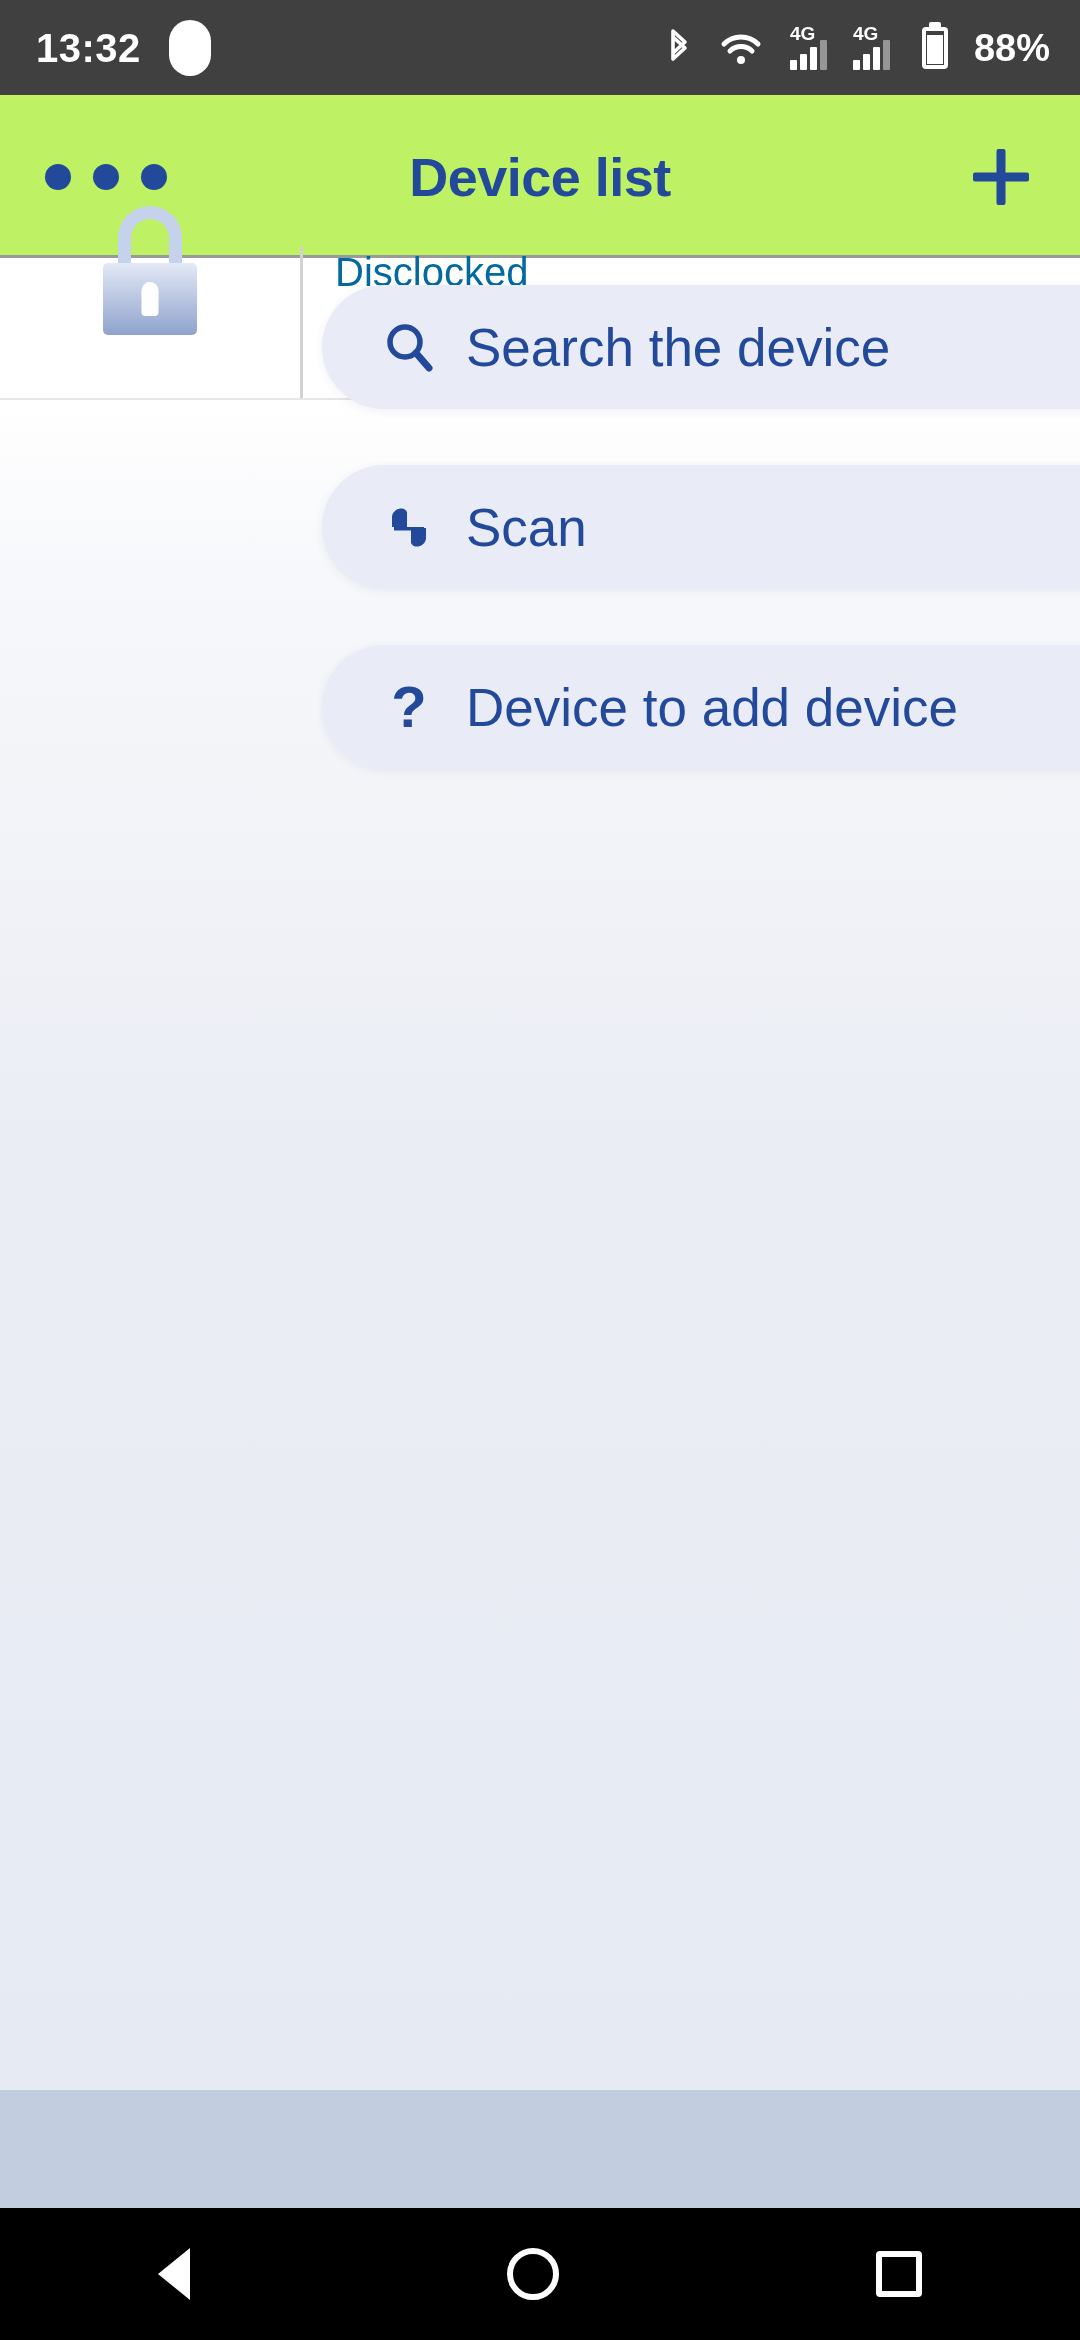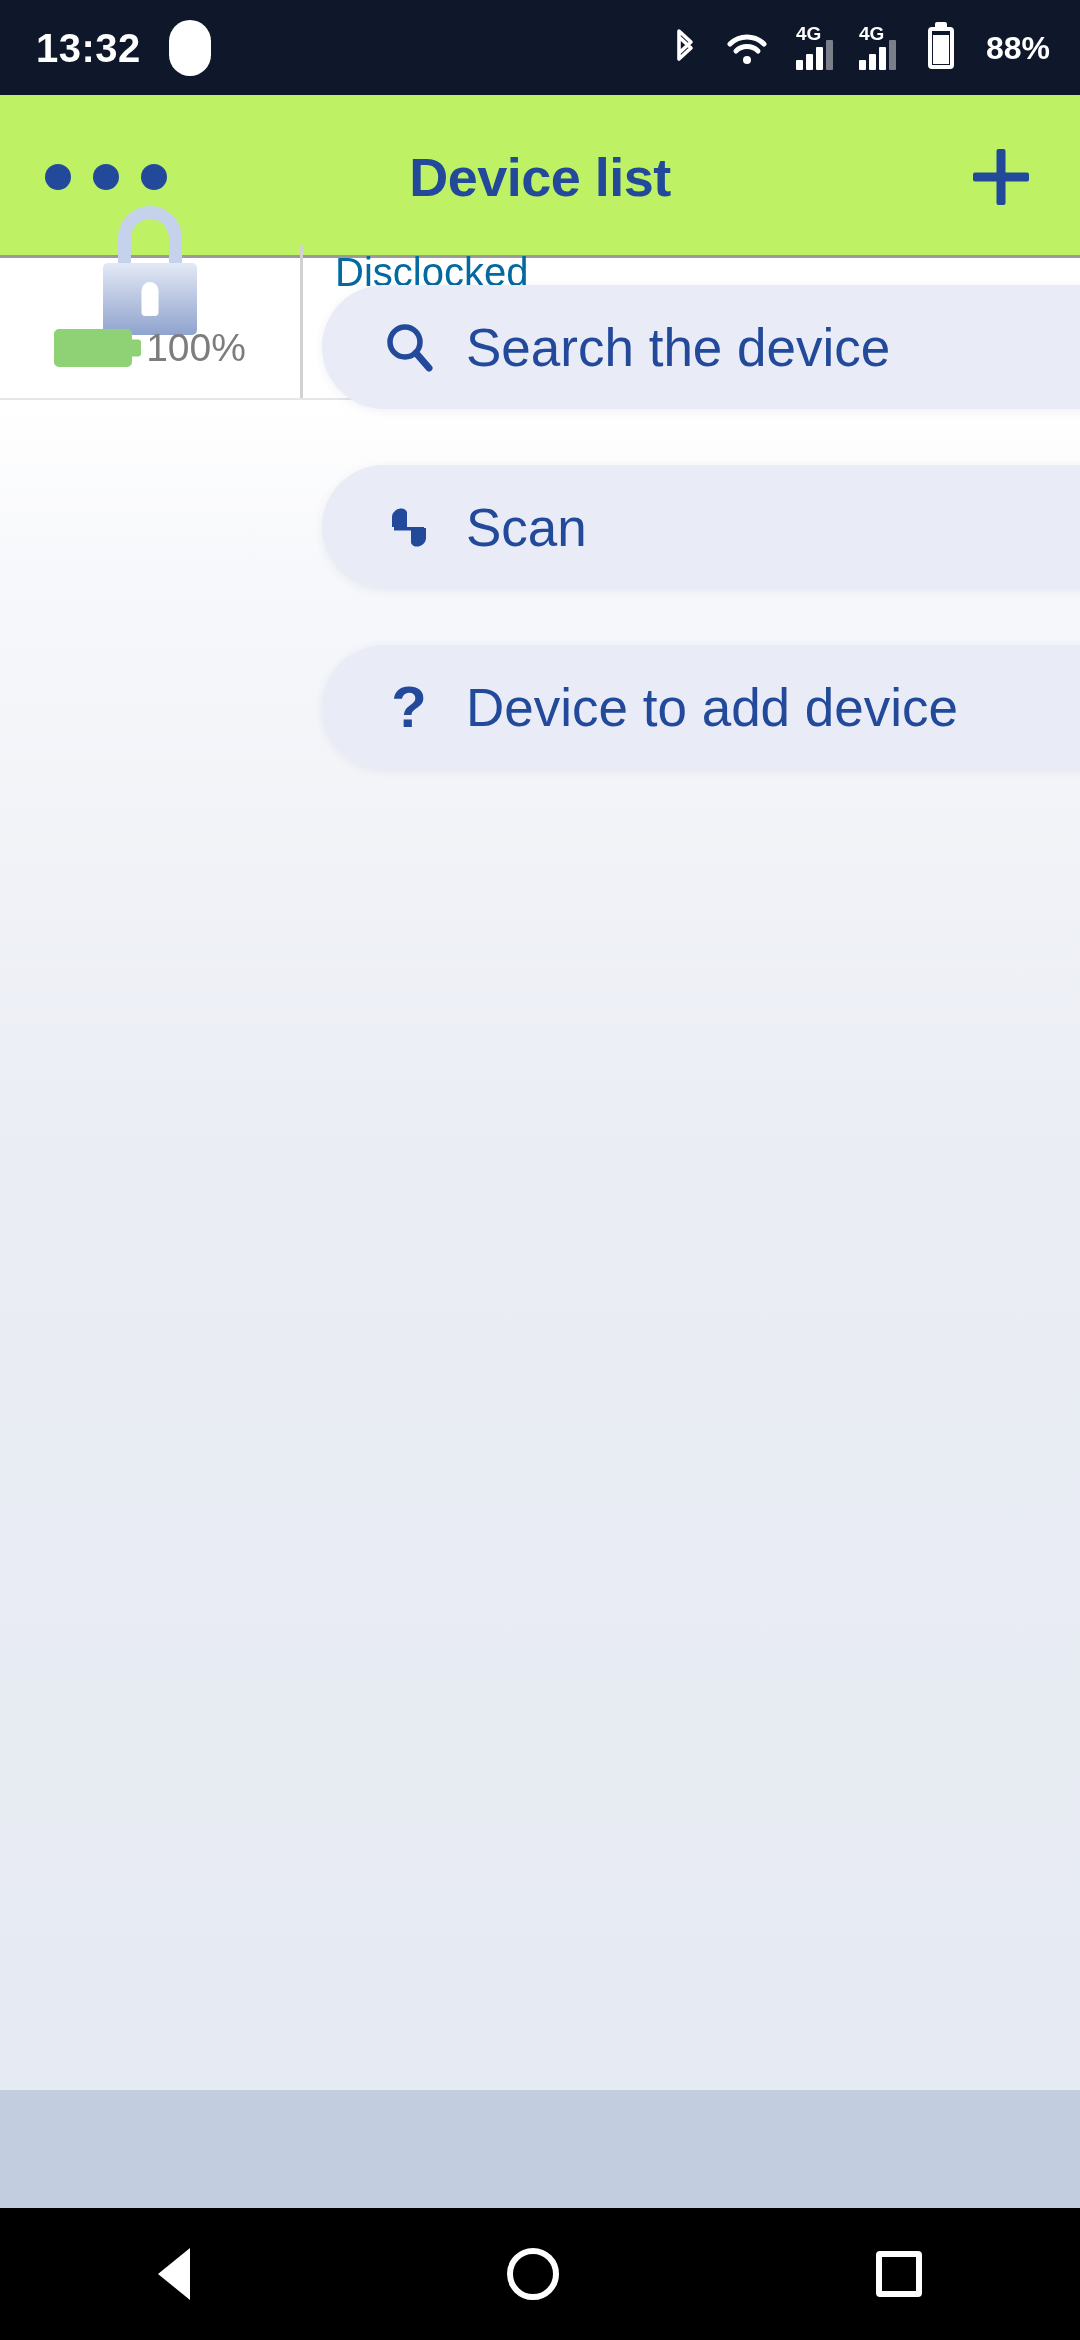--- a/index.html
+++ b/index.html
@@ -7,21 +7,21 @@
     width:1080px; height:2340px;
     font-family:"Liberation Sans", sans-serif;
     background:#ffffff;
     overflow:hidden;
   }
   #screen { position:relative; width:1080px; height:2340px; }
 
   
   .statusbar {
     position:absolute; left:0; top:0; width:1080px; height:95px;
-    background:#0f172a; color:#ffffff;
+    background:#404040; color:#ffffff;
     display:flex; align-items:center;
   }
   .sb-time {
     font-size:40px; font-weight:bold; margin-left:36px;
     letter-spacing:0.5px; line-height:1;
   }
   .sb-dot {
     width:42px; height:56px; border-radius:21px;
     background:#ffffff; margin-left:28px;
   }
@@ -48,21 +48,21 @@
     position:relative; margin-left:6px;
   }
   .sb-batt::before {
     content:""; position:absolute; top:-9px; left:50%; transform:translateX(-50%);
     width:12px; height:6px; background:#ffffff; border-radius:2px 2px 0 0;
   }
   .sb-batt::after {
     content:""; position:absolute; left:1px; right:1px; bottom:1px; top:4px;
     background:#ffffff;
   }
-  .sb-pct { font-size:32px; font-weight:bold; margin-left:6px; line-height:1; }
+  .sb-pct { font-size:38px; font-weight:bold; line-height:1; }
 
   
   .appbar {
     position:absolute; left:0; top:95px; width:1080px; height:163px;
     background:#bef264;
     display:flex; align-items:center; justify-content:space-between;
   }
   .appbar::after {
     content:""; position:absolute; left:0; bottom:0; width:1080px; height:3px;
     background:#9a9a9a;
@@ -256,24 +256,20 @@
     <div class="app-title">Device list</div>
     <div class="plus-btn"></div>
   </div>
 
   <div class="device-card">
     <div class="card-left">
       <div class="lock-wrap">
         <div class="lock-shackle"></div>
         <div class="lock-body"></div>
         <div class="lock-key"></div>
-      </div>
-      <div class="batt-row">
-        <div class="batt-icon"></div>
-        <div class="batt-pct">100%</div>
       </div>
     </div>
 
     <div class="card-divider"></div>
 
     <div class="card-right">
       <div class="status-unlocked">Disclocked</div>
       <div class="status-connected">Connected</div>
       <div class="auto-label">Auto</div>
       <div class="chevron"></div>

